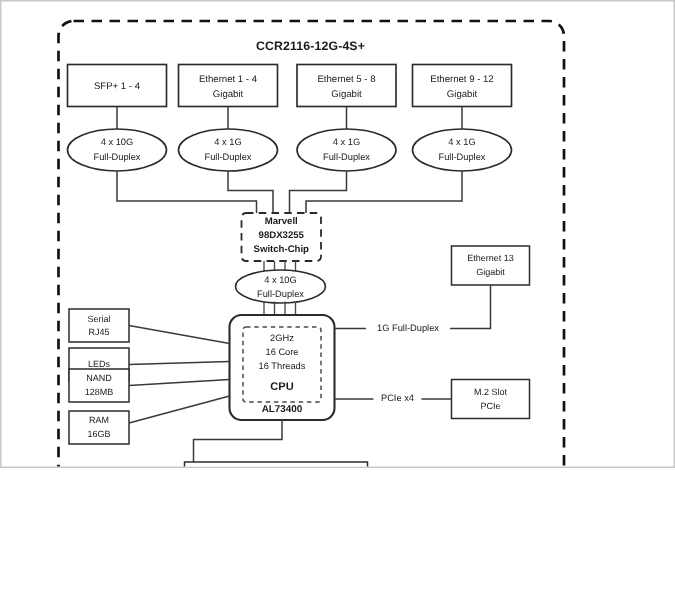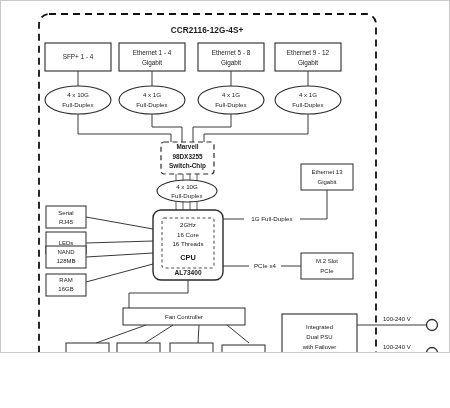--- a/index.html
+++ b/index.html
@@ -6,21 +6,21 @@
     margin: 0;
     padding: 0;
     background: #ffffff;
   }
   body {
     font-family: "Liberation Sans", sans-serif;
   }
   #diagram-root {
     position: relative;
     width: 450px;
-    height: 353px;
+    height: 312px;
     background: #ffffff;
     border: 1px solid #c8c8c8;
     box-sizing: border-box;
     overflow: hidden;
     padding-left: 44px;
   }
   svg.canvas {
     position: absolute;
     left: 0;
     top: 0;

